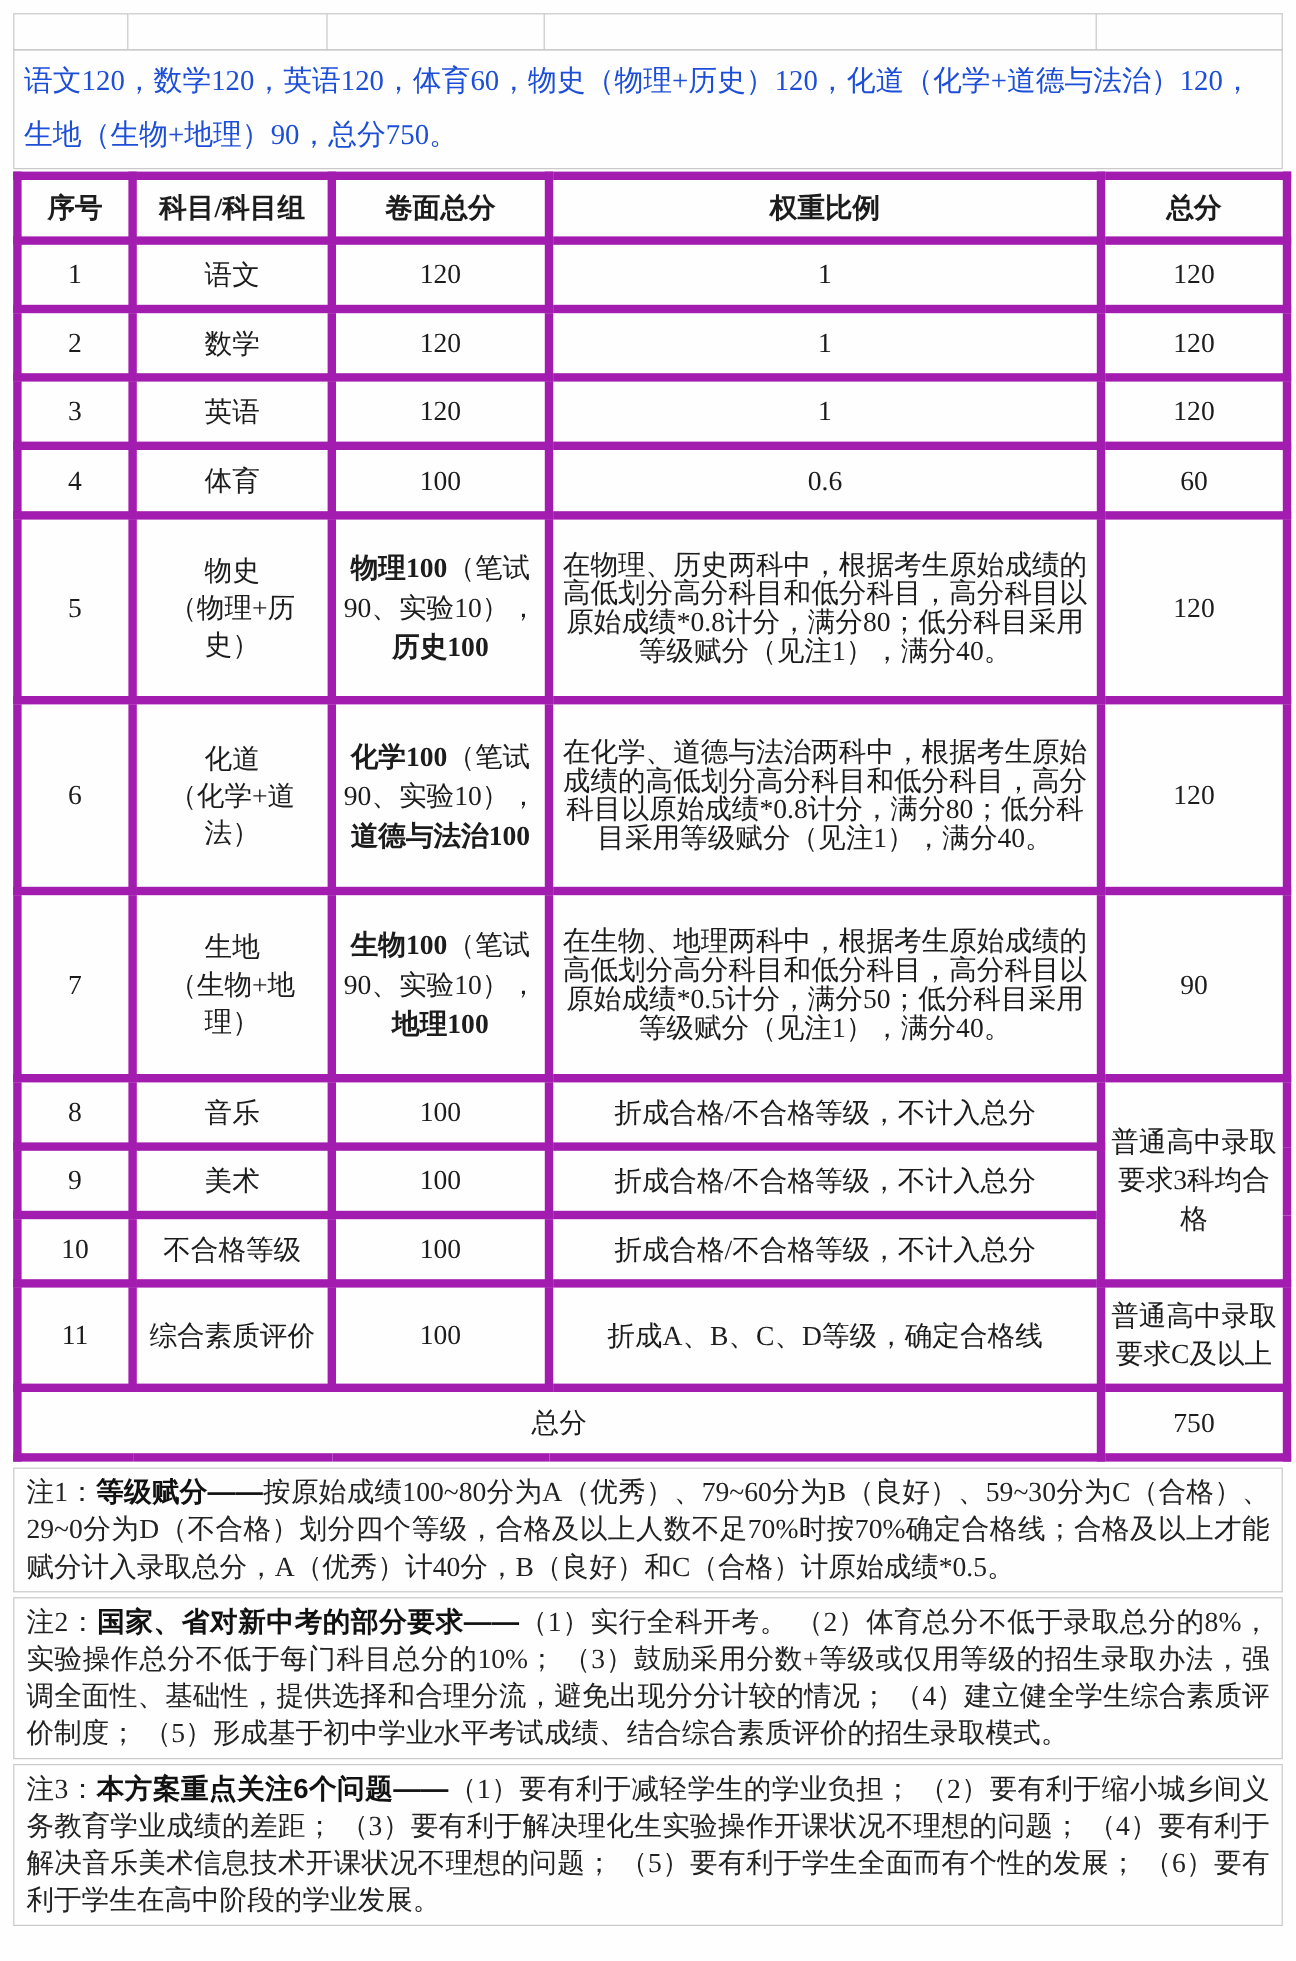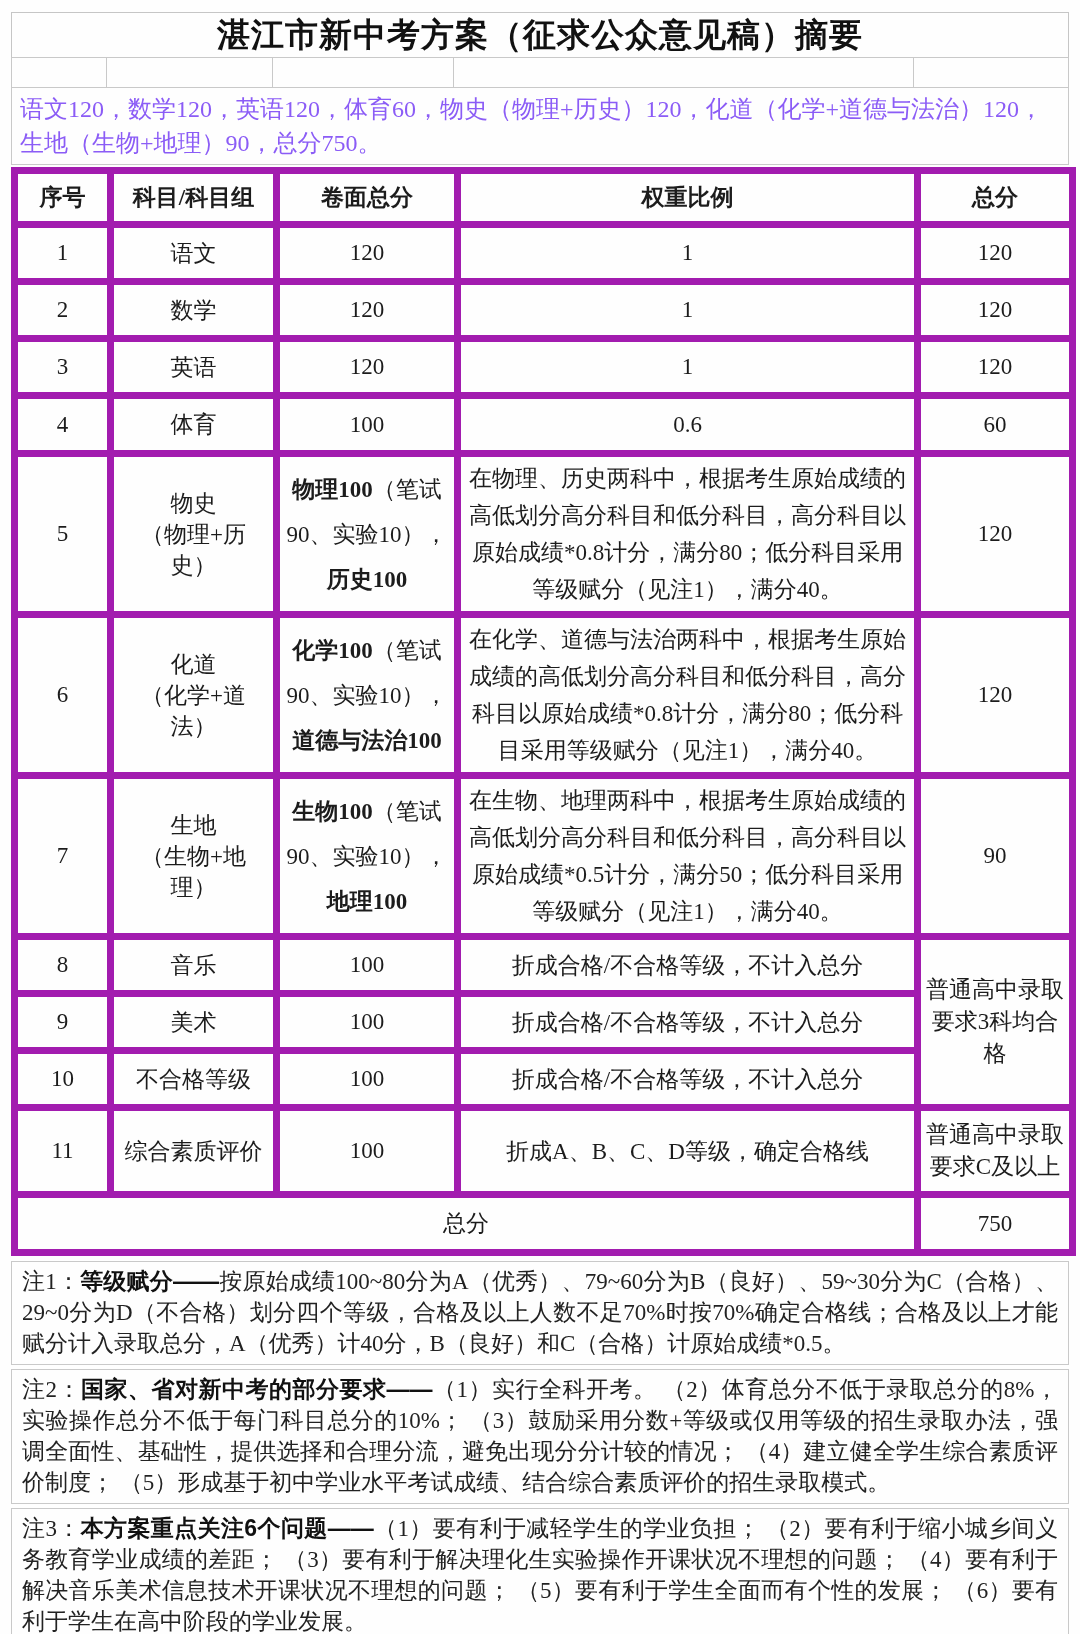--- a/index.html
+++ b/index.html
@@ -47,22 +47,22 @@
   .ph-c2 { width: 166px; }
   .ph-c3 { width: 181px; }
   .ph-c4 { width: 460px; }
   .ph-c5 { width: 155px; }
   
   .summary-box {
     border: 1px solid #c9c9c9;
     margin-top: -1px;
     padding: 4px 8px 4px 8px;
     font-size: 24px;
-    line-height: 34px;
-    color: #8b5cf6;
+    line-height: 45px;
+    color: #1d4ed8;
   }
   
   table.score-table {
     width: 1058px;
     margin-top: 2px;
     border-collapse: collapse;
     table-layout: fixed;
   }
   table.score-table th,
   table.score-table td {
@@ -83,27 +83,27 @@
   .rh-4     { height: 58px; }
   .rh-5     { height: 154px; }
   .rh-6     { height: 159px; }
   .rh-7     { height: 156px; }
   .rh-11    { height: 87px; padding-left: 16px; }
   .rh-total { height: 58px; }
   td.pre { white-space: pre-line; }
   td.td-paper {
     text-align: left;
     padding: 4px 6px 4px 10px;
-    line-height: 45px;
+    line-height: 33px;
   }
   td.td-paper b { font-weight: bold; }
   td.td-weight-long {
     text-align: justify;
     padding: 6px 12px 6px 14px;
-    line-height: 37px;
+    line-height: 24px;
     font-size: 22.5px;
   }
   td.td-req {
     text-align: left;
     padding: 4px 4px 4px 8px;
     line-height: 32px;
     white-space: pre-line;
   }
   
   .note-box {
@@ -121,23 +121,20 @@
     color: #111;
   }
   .note-box:first-of-type { margin-top: 5px; }
   .notes-wrap { margin-top: 3px; border-radius: 12px; }
 </style>
 </head>
 <body>
 
 <div class="page">
 
-  <div class="title-box">
-    <span class="title-text">湛江市新中考方案（征求公众意见稿）摘要</span>
-  </div>
 
   <div class="placeholder-row">
     <div class="ph-cell ph-c1"></div>
     <div class="ph-cell ph-c2"></div>
     <div class="ph-cell ph-c3"></div>
     <div class="ph-cell ph-c4"></div>
     <div class="ph-cell ph-c5"></div>
   </div>
 
   <div class="summary-box">

